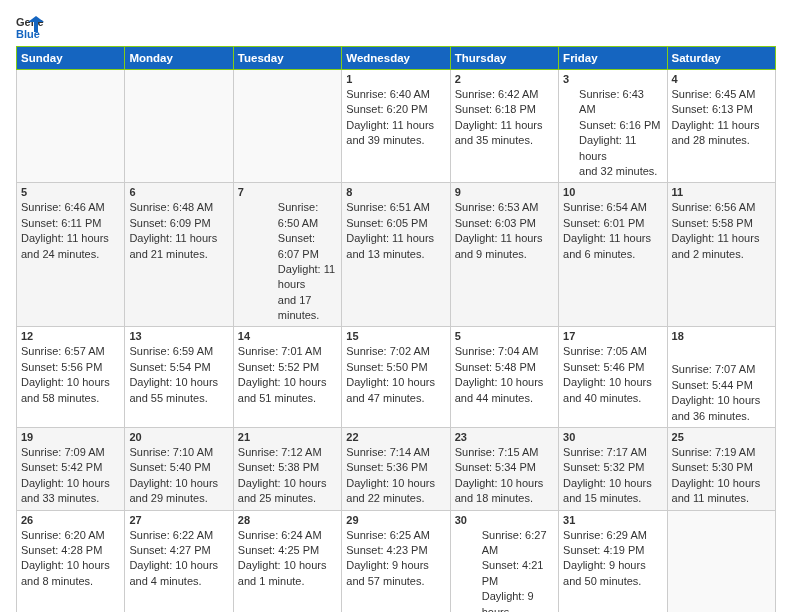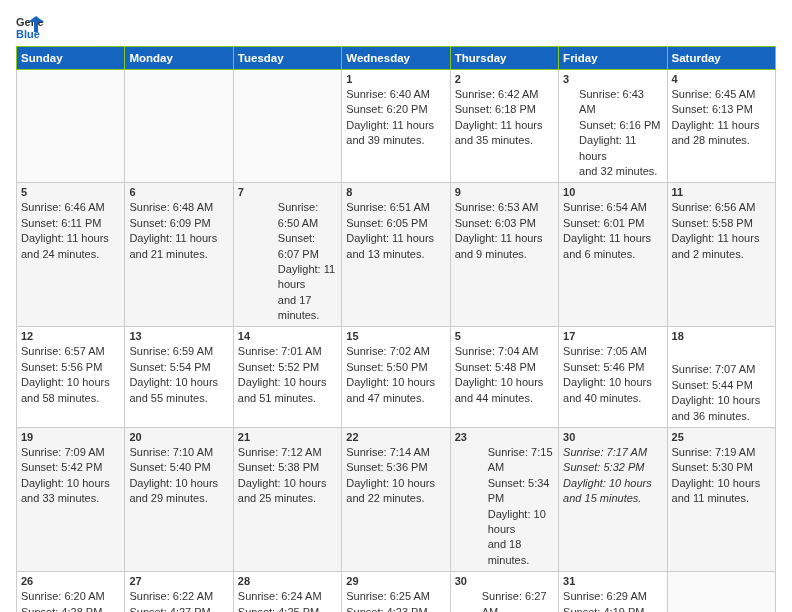--- a/index.html
+++ b/index.html
@@ -292,28 +292,28 @@
           </td>
           <td>
             <div class="day-number">22</div>
             <div class="day-info" style="white-space: pre-line;">Sunrise: 7:14 AM
 Sunset: 5:36 PM
 Daylight: 10 hours
 and 22 minutes.</div>
           </td>
           <td>
             <div class="day-number">23</div>
-            <div class="day-info" style="white-space: pre-line; margin-left: 33px;">Sunrise: 7:15 AM
+            <div class="day-info" style="white-space: pre-line;">Sunrise: 7:15 AM
 Sunset: 5:34 PM
 Daylight: 10 hours
 and 18 minutes.</div>
           </td>
           <td>
             <div class="day-number">30</div>
-            <div class="day-info" style="white-space: pre-line; font-style: italic;">Sunrise: 7:17 AM
+            <div class="day-info" style="white-space: pre-line;">Sunrise: 7:17 AM
 Sunset: 5:32 PM
 Daylight: 10 hours
 and 15 minutes.</div>
           </td>
           <td>
             <div class="day-number">25</div>
             <div class="day-info" style="white-space: pre-line;">Sunrise: 7:19 AM
 Sunset: 5:30 PM
 Daylight: 10 hours
 and 11 minutes.</div>

